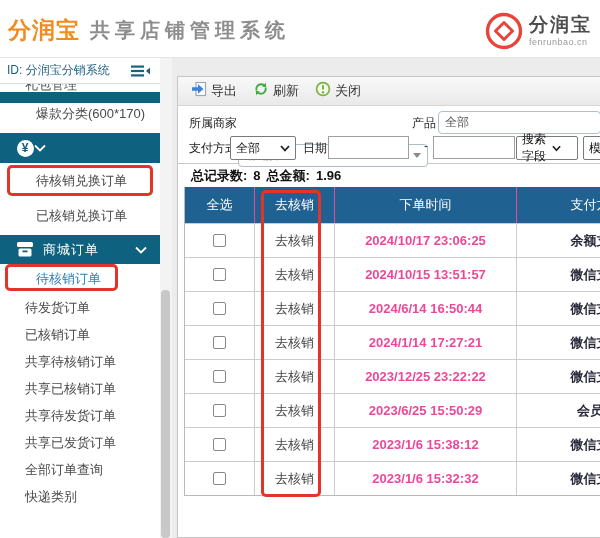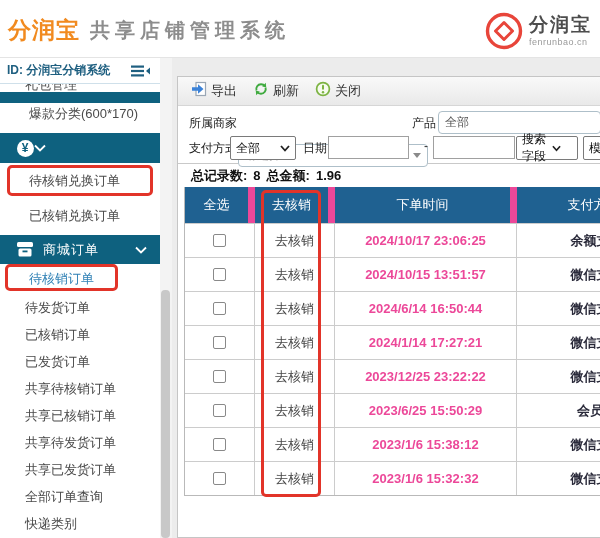--- a/index.html
+++ b/index.html
@@ -28,27 +28,27 @@
   .logo-text{ font-size:19px; font-weight:bold; color:#4d4d4d; letter-spacing:2px; line-height:20px;}
   .logo-domain{ font-size:9px; color:#9a9a9a; margin-top:2px; letter-spacing:.5px;}
 
   
   .workspace-bg{ position:absolute; left:160px; top:58px; width:440px; height:480px; background:#ececec; }
 
   
   .sidebar{ position:absolute; left:0; top:58px; width:160px; height:480px; background:#fff; overflow:hidden; }
   .id-bar{ position:absolute; left:0; top:0; width:160px; height:26px; background:#fff;
     border-bottom:1px solid #cfe0ea; z-index:3; display:flex; align-items:center; }
-  .id-bar-label{ font-size:12px; color:#1e5f80; font-weight:bold; padding-left:7px; flex:1; }
+  .id-bar-label{ font-size:12px; color:#1e5f80; font-weight:normal; padding-left:7px; flex:1; }
   .collapse-btn{ margin-right:9px; display:flex; align-items:center; cursor:pointer; }
   .clipped-item{ position:absolute; left:25px; top:19px; height:16px; line-height:16px;
     font-size:13px; color:#4f4f4f; z-index:1; }
   .blue-bar{ position:absolute; left:0; top:34px; width:160px; height:11px;
     background:var(--sidebar-blue); z-index:2; }
-  .side-item{ position:absolute; left:4px; width:160px; font-size:13px; color:#4a4a4a;
+  .side-item{ position:absolute; left:11px; width:160px; font-size:13px; color:#4a4a4a;
     padding-left:25px; cursor:pointer; }
   .side-item.active{ color:var(--active-item-blue); }
   .side-section{ position:absolute; left:0; width:160px; background:var(--sidebar-blue);
     color:#fff; display:flex; align-items:center; cursor:pointer; }
   .sec-icon{ width:18px; height:18px; margin-left:16px; display:flex;
     align-items:center; justify-content:center; flex:none; }
   .coin-circle{ width:17px; height:17px; border-radius:50%; background:#fff;
     color:var(--sidebar-blue); font-size:12px; font-weight:bold; display:flex;
     align-items:center; justify-content:center; }
   .sec-label{ margin-left:9px; font-size:13px; letter-spacing:1px; flex:1; }
@@ -88,21 +88,21 @@
 
   .summary{ height:23px; display:flex; align-items:center; padding-left:13px;
     font-size:13px; font-weight:bold; color:#111; }
   .summary span{ margin-right:6px; }
 
   
   .grid{ margin-left:6px; width:492px; border:1px solid #b9b9b9; border-top:none; }
   .grid-header{ display:grid; grid-template-columns:70px 80px 182px 160px; height:36px;
     background:var(--table-header-blue); }
   .gh-cell{ display:flex; align-items:center; justify-content:center; color:#fff;
-    font-size:13px; border-right:7px solid #ec4899; }
+    font-size:13px; border-right:1px solid #ec4899; }
   .grid-row{ display:grid; grid-template-columns:70px 80px 182px 160px; height:34px;
     border-top:1px solid #ccc; background:#fff; }
   .grid-row:first-of-type{ border-top:none; }
   .g-cell{ display:flex; align-items:center; justify-content:center;
     border-right:1px solid #ccc; font-size:13px; }
   .checkbox{ width:13px; height:13px; border:1px solid #898989; border-radius:2px;
     background:#fff; cursor:pointer; }
   .cell-action{ color:#474747; cursor:pointer; }
   .cell-time{ color:#ec4899; font-weight:bold; font-size:13px; }
   .cell-payment{ color:#2a2a3a; font-weight:bold; }
@@ -180,21 +180,20 @@
       <svg width="12" height="8" viewBox="0 0 12 8">
           <polyline points="1,1.5 6,6.5 11,1.5" fill="none" stroke="#fff" stroke-width="1.8"></polyline>
         </svg>
     </span>
   </div>
   <div class="side-item active" style="top:206px; height:30px; line-height:30px;">待核销订单</div>
 
   <div class="side-list">
     <div class="side-item">待发货订单</div>
     <div class="side-item">已核销订单</div>
-    <div class="side-item">已发货订单</div>
     <div class="side-item">共享待核销订单</div>
     <div class="side-item">共享已核销订单</div>
     <div class="side-item">共享待发货订单</div>
     <div class="side-item">共享已发货订单</div>
     <div class="side-item">全部订单查询</div>
     <div class="side-item">快递类别</div>
   </div>
 </div>
 
 <div class="side-scrollbar">

